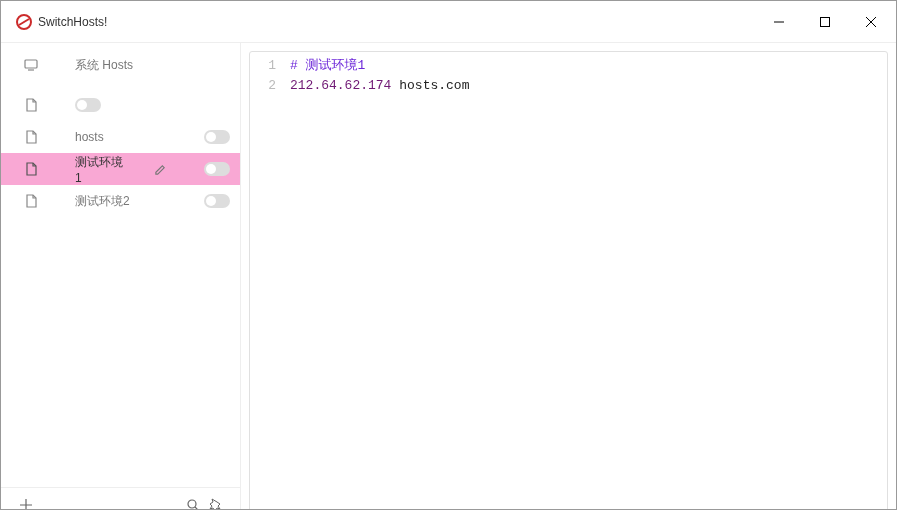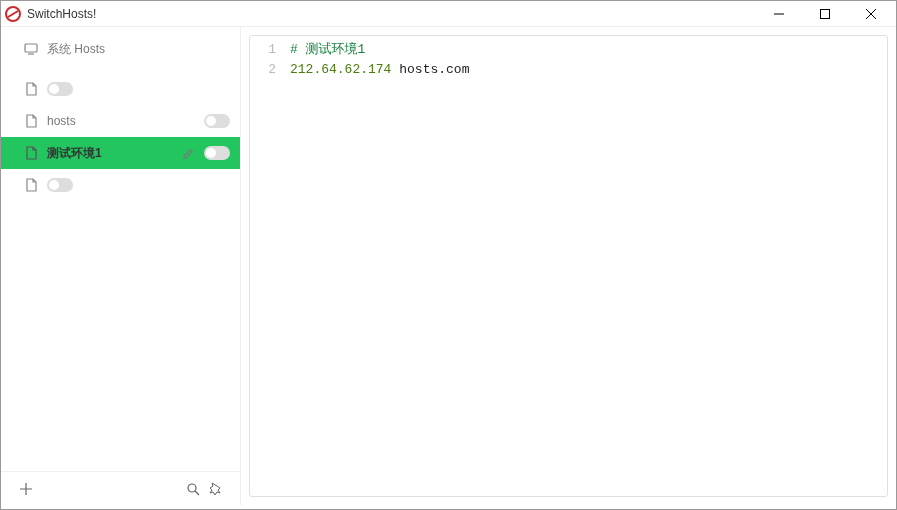--- a/index.html
+++ b/index.html
@@ -7,24 +7,24 @@
   font-family: -apple-system, "Segoe UI", "Microsoft YaHei", sans-serif;
   font-size: 13px;
   color: #333;
   background: #fff;
   width: 897px;
   height: 510px;
   border: 1px solid #999;
   overflow: hidden;
 }
 .titlebar {
-  height: 26px;
+  height: 42px;
   display: flex;
   align-items: center;
-  padding: 0 2px 0 4px;
+  padding: 0 2px 0 15px;
   background: #fff;
   border-bottom: 1px solid #eee;
 }
 .titlebar .logo {
   width: 16px; height: 16px;
   margin-right: 6px;
   display: flex; align-items: center; justify-content: center;
 }
 .titlebar .title { font-size: 12px; color: #333; flex: 1; }
 .win-controls { display: flex; }
@@ -46,32 +46,32 @@
 }
 .sidebar-list { flex: 1; padding-top: 6px; }
 .side-item {
   height: 32px;
   display: flex;
   align-items: center;
   padding: 0 10px 0 22px;
   color: #777;
   cursor: pointer;
   position: relative;
+  gap: 28px;
 }
 .side-item .icon {
   width: 16px;
   display: flex; align-items: center; justify-content: center;
   margin-right: 8px;
   color: #888;
 }
 .side-item .label { flex: 1; font-size: 12px; }
 .side-item.selected {
-  background: #22c55e;
+  background: #f9a8d4;
   color: #333;
-  font-weight: bold;
 }
 .side-item.selected .icon { color: #555; }
 .side-item .edit-icon {
   width: 16px; margin-right: 8px;
   display: none;
   color: #777;
 }
 .side-item.selected .edit-icon { display: flex; align-items: center; justify-content: center; }
 .toggle {
   width: 26px; height: 14px;
@@ -121,22 +121,22 @@
   padding: 4px 8px 4px 4px;
   text-align: right;
   color: #bbb;
   user-select: none;
 }
 .code {
   flex: 1;
   padding: 4px 6px;
   white-space: pre;
 }
-.tok-comment { color: #15803d; }
-.tok-ip { color: #4d7c0f; }
+.tok-comment { color: #6d28d9; }
+.tok-ip { color: #701a75; }
 .tok-host { color: #222; }
 svg { display: block; }
 </style>
 </head>
 <body>
 
 <div class="titlebar">
   <span class="logo">
     <svg width="16" height="16" viewBox="0 0 16 16">
         <circle cx="8" cy="8" r="7" fill="#fff" stroke="#cc2b2b" stroke-width="2"></circle>
@@ -209,20 +209,21 @@
           </span>
           <span class="toggle"></span>
         </div>
         <div class="side-item">
           <span class="icon">
             <svg width="14" height="14" viewBox="0 0 14 14">
               <path d="M3 1 H9 L12 4 V13 H3 Z" fill="none" stroke="currentColor" stroke-width="1.2"></path>
               <path d="M9 1 V4 H12" fill="none" stroke="currentColor" stroke-width="1.2"></path>
             </svg>
           </span>
+          <span class="label">测试环境2</span>
           <span class="toggle"></span>
         </div>
       </div>
     <div class="sidebar-footer">
       <div class="fbtn">
         <svg width="14" height="14" viewBox="0 0 14 14">
             <path d="M7 1 V13 M1 7 H13" stroke="#666" stroke-width="1.2"></path>
           </svg>
       </div>
       <div class="spacer"></div>

